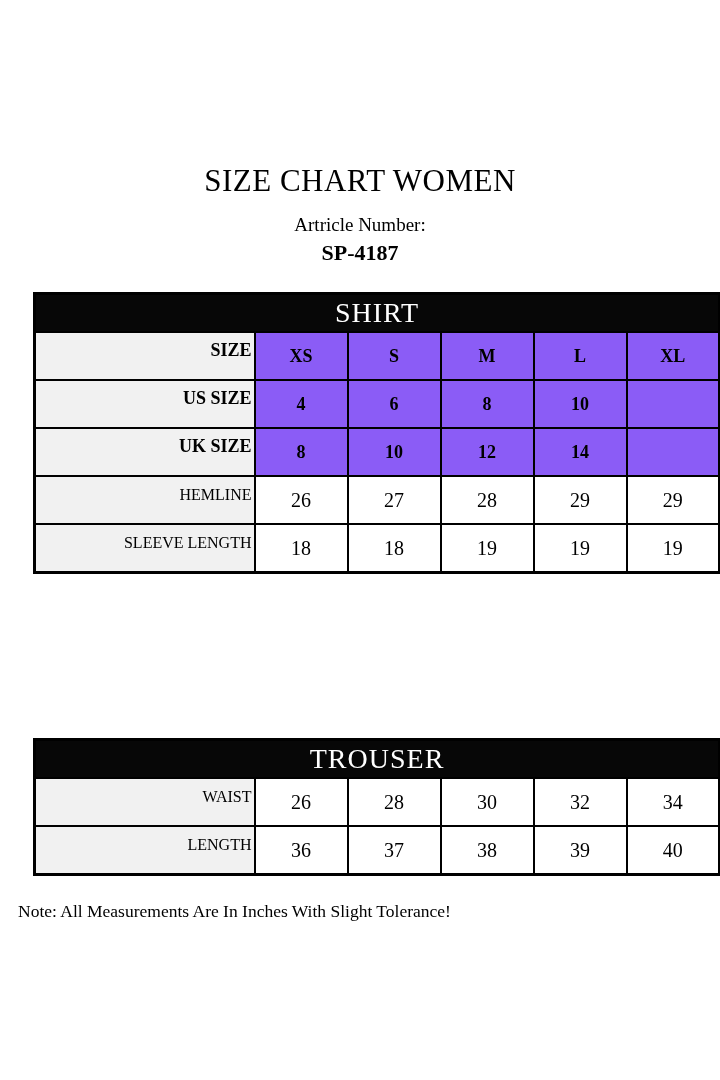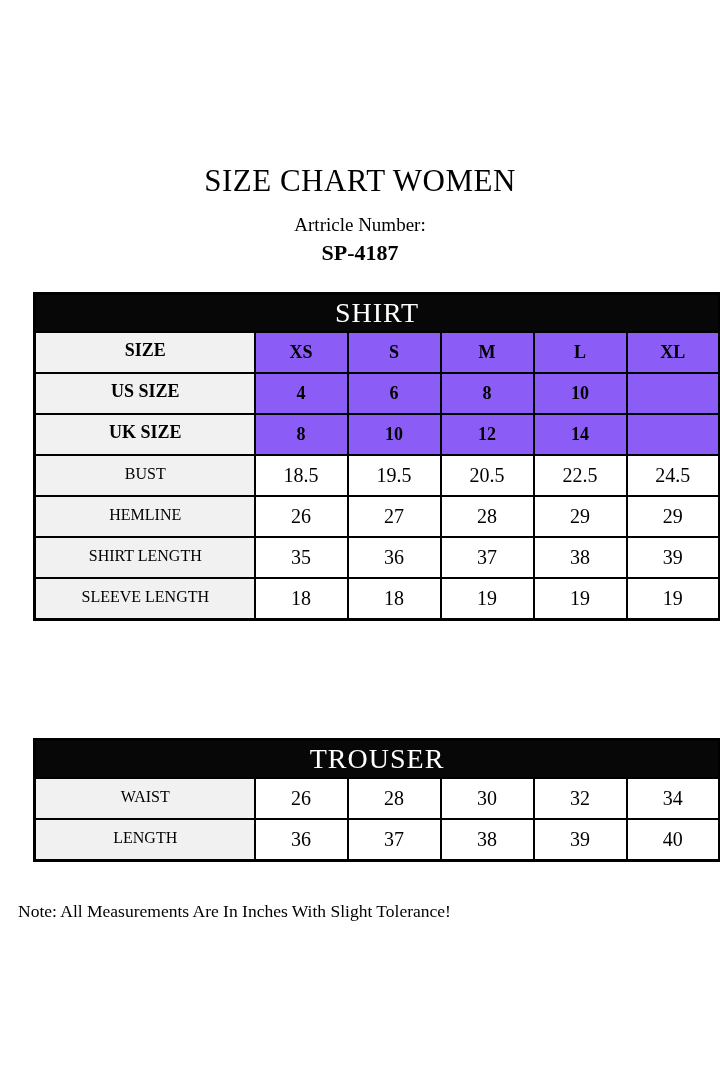--- a/index.html
+++ b/index.html
@@ -35,22 +35,22 @@
   table.size-table { border-width:3px;margin-left:15px; }
   .shirt-pos   { top:292px; }
   .trouser-pos { top:738px;border-radius:24px; }
   th.band {
     background:#070707; color:#fff;
     height:34px; font-size:28px; font-weight:normal;
     letter-spacing:1px; text-align:center;
   }
   td { height:35px; overflow:hidden; white-space:nowrap; }
   td.label-cell {
-    background:#f1f1f1; text-align:center;
-    padding:0 2px 4px 3px; font-size:16px;
+    background:#f1f1f1; text-align:right;
+    padding:0 2px 11px 3px; font-size:16px;
   }
   td.value-cell { text-align:center; background:#ffffff; font-size:20px; }
   tr.head-row td { background:#f1f1f1; font-weight:bold; }
   tr.head-row td.label-cell { font-size:18px; }
   tr.head-row td.value-cell { font-size:18px; background:#8b5cf6; }
   tr.head-row td.label-cell.label-regular { font-weight:normal; font-size:17px; }
   .note {
     position:absolute; left:18px; top:901px;
     font-size:17.5px; text-align:left;
   }
@@ -99,42 +99,26 @@
       </tr>
       <tr class="head-row">
         <td class="label-cell">UK SIZE</td>
         <td class="value-cell">8</td>
         <td class="value-cell">10</td>
         <td class="value-cell">12</td>
         <td class="value-cell">14</td>
         <td class="value-cell"></td>
       </tr>
       <tr>
-        <td class="label-cell">BUST</td>
-        <td class="value-cell">18.5</td>
-        <td class="value-cell">19.5</td>
-        <td class="value-cell">20.5</td>
-        <td class="value-cell">22.5</td>
-        <td class="value-cell">24.5</td>
-      </tr>
-      <tr>
         <td class="label-cell">HEMLINE</td>
         <td class="value-cell">26</td>
         <td class="value-cell">27</td>
         <td class="value-cell">28</td>
         <td class="value-cell">29</td>
         <td class="value-cell">29</td>
-      </tr>
-      <tr>
-        <td class="label-cell">SHIRT LENGTH</td>
-        <td class="value-cell">35</td>
-        <td class="value-cell">36</td>
-        <td class="value-cell">37</td>
-        <td class="value-cell">38</td>
-        <td class="value-cell">39</td>
       </tr>
       <tr>
         <td class="label-cell">SLEEVE LENGTH</td>
         <td class="value-cell">18</td>
         <td class="value-cell">18</td>
         <td class="value-cell">19</td>
         <td class="value-cell">19</td>
         <td class="value-cell">19</td>
       </tr>
     </tbody>

